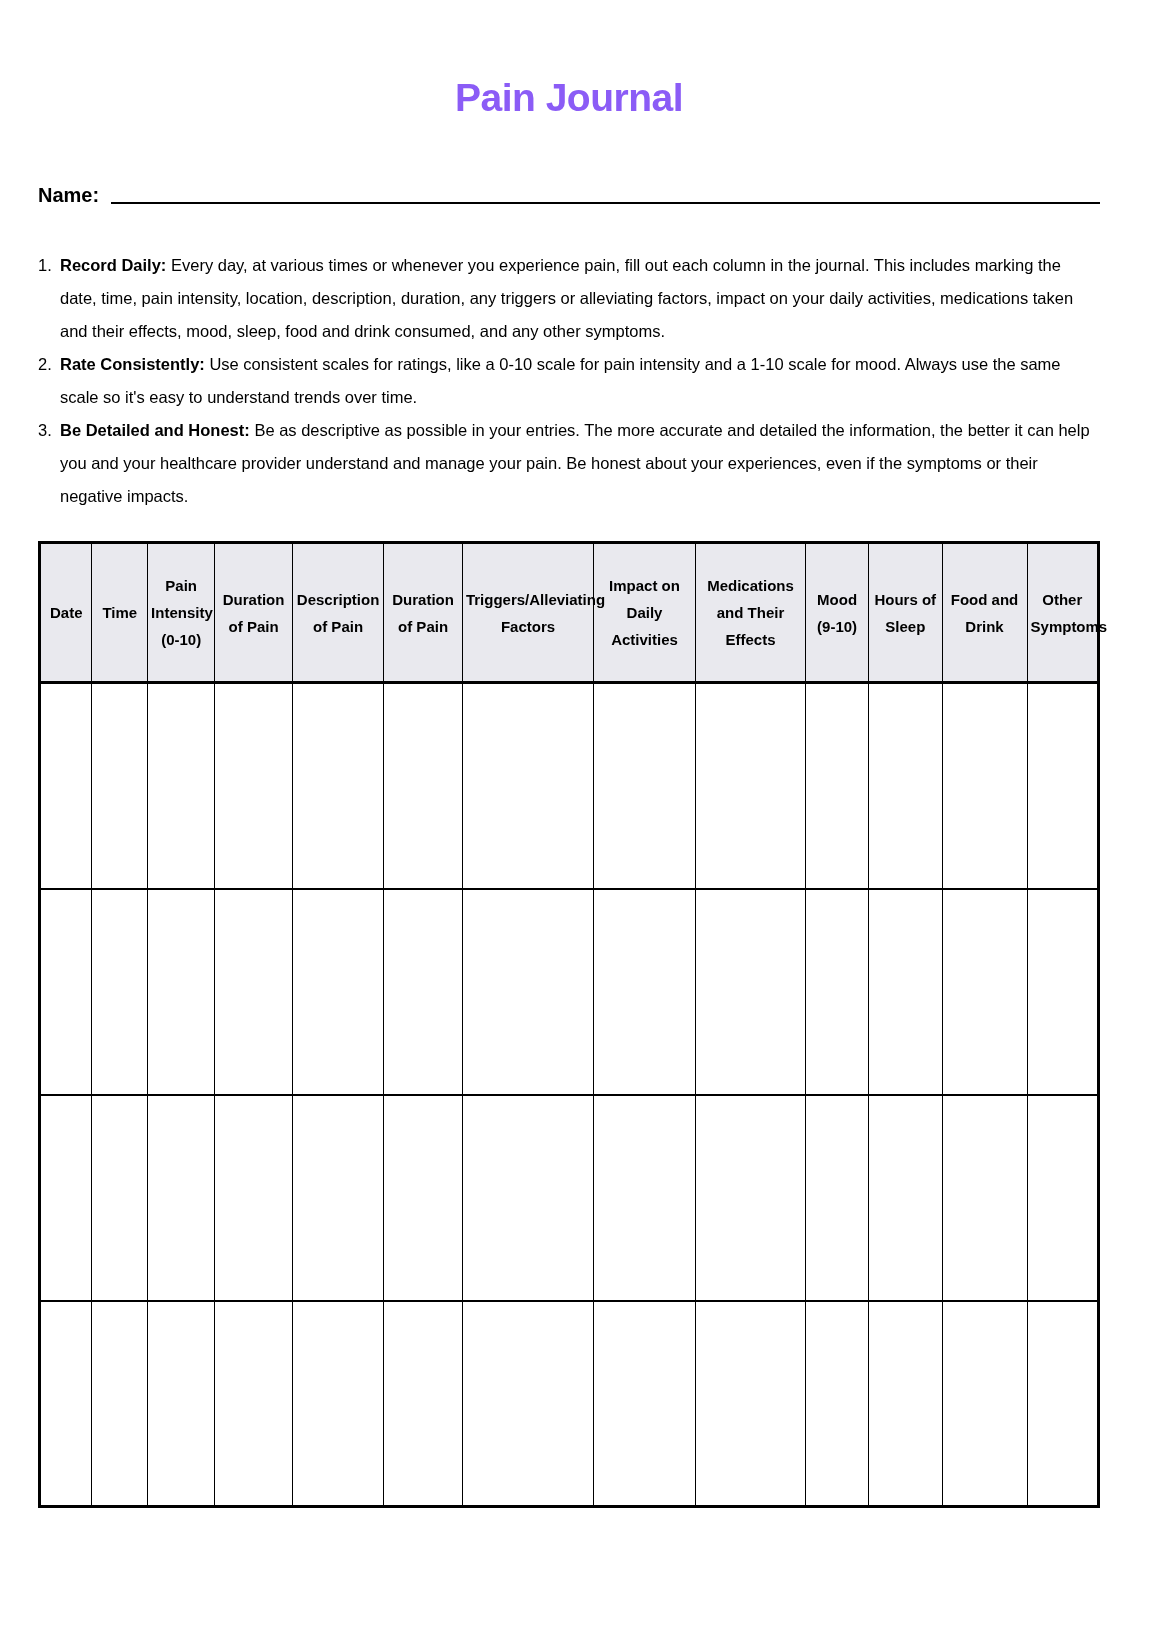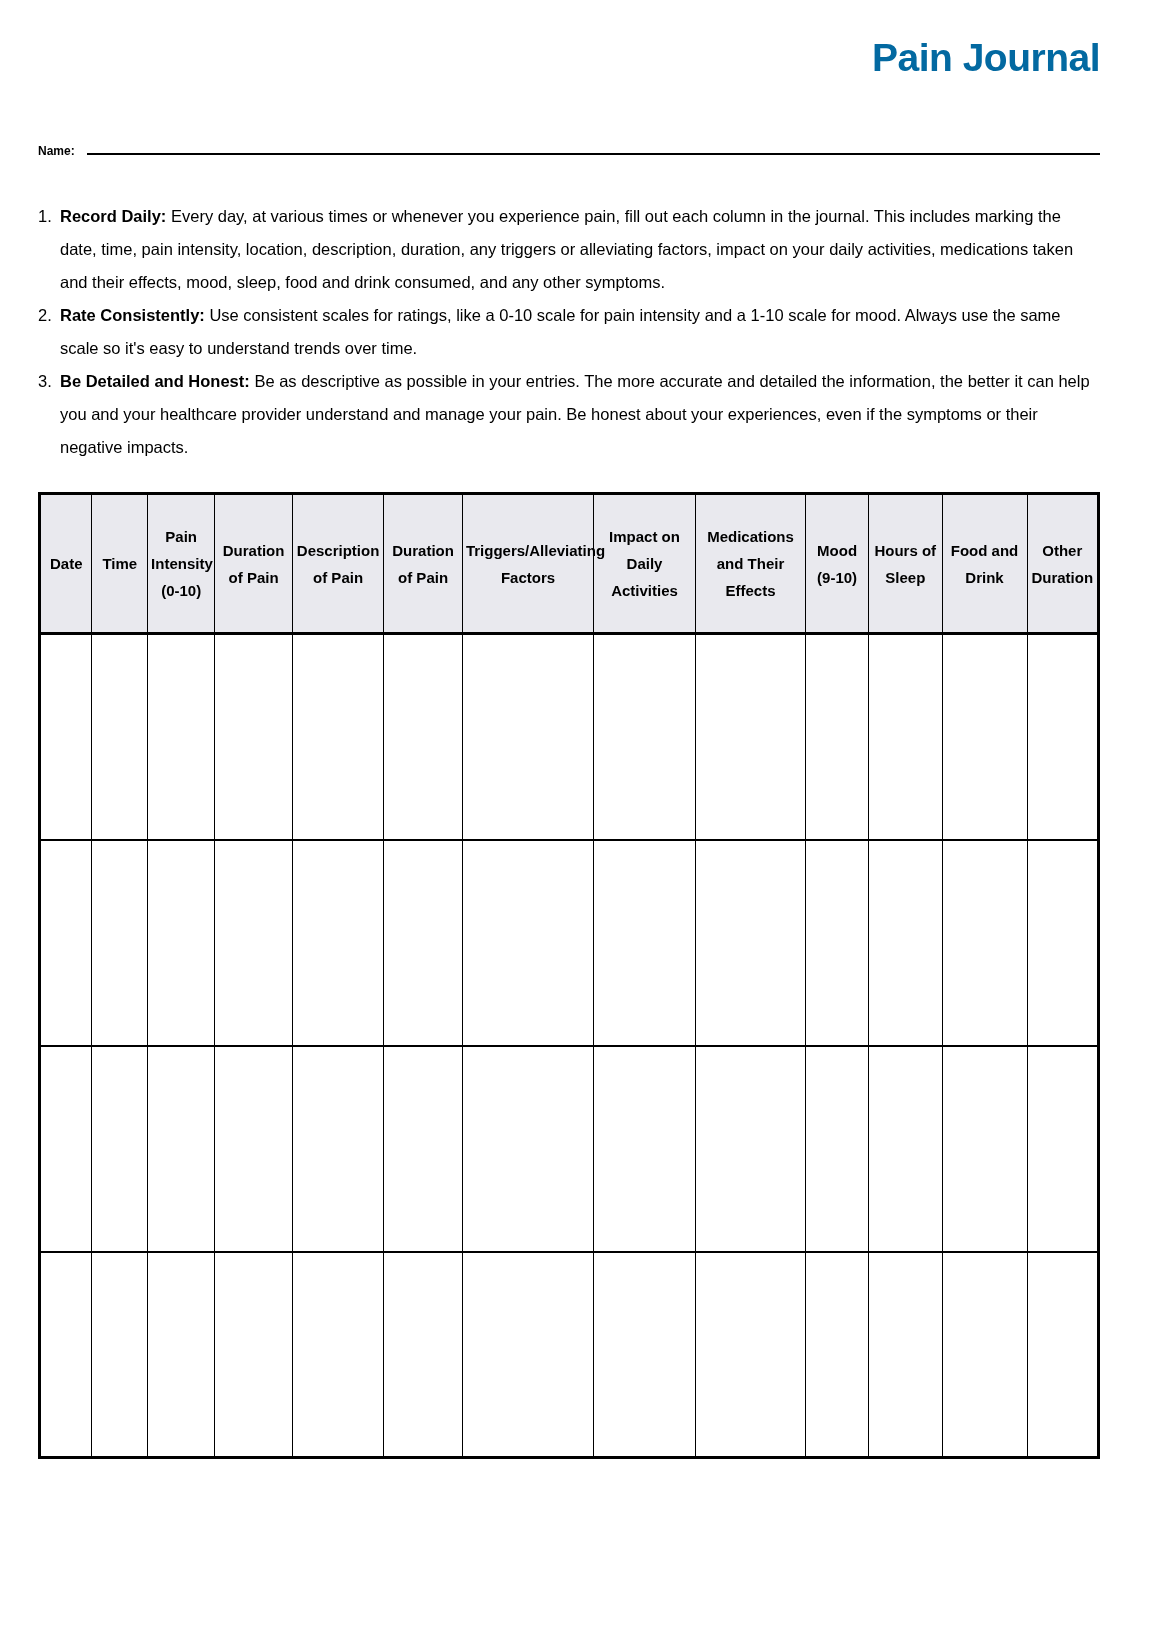--- a/index.html
+++ b/index.html
@@ -6,33 +6,33 @@
   html,body { width:1176px; height:1630px; background:#ffffff; }
   body {
     font-family:"Liberation Sans", sans-serif;
     color:#000;
     position:relative;
     overflow:hidden;
   }
   .page { padding:0 76px 0 38px; }
 
   .doc-title {
-    margin-top:36px;
-    text-align:right;
+    margin-top:76px;
+    text-align:center;
     font-size:39px;
     font-weight:bold;
     letter-spacing:-0.5px;
-    color:#0369a1;
+    color:#8b5cf6;
   }
 
   .name-row {
     margin-top:64px;
     display:flex;
     align-items:flex-end;
-    font-size:12px;
+    font-size:20px;
     font-weight:bold;
   }
   .name-line {
     flex:1;
     border-bottom:2.5px solid #000;
     margin-left:12px;
     margin-bottom:3px;
     height:1px;
   }
 
@@ -129,21 +129,21 @@
         <th>Pain Intensity (0-10)</th>
         <th>Duration of Pain</th>
         <th>Description of Pain</th>
         <th>Duration of Pain</th>
         <th>Triggers/Alleviating Factors</th>
         <th>Impact on Daily Activities</th>
         <th>Medications and Their Effects</th>
         <th>Mood (9-10)</th>
         <th>Hours of Sleep</th>
         <th>Food and Drink</th>
-        <th>Other Duration</th>
+        <th>Other Symptoms</th>
       </tr>
     </thead>
     <tbody>
         <tr>
           <td></td>
           <td></td>
           <td></td>
           <td></td>
           <td></td>
           <td></td>

